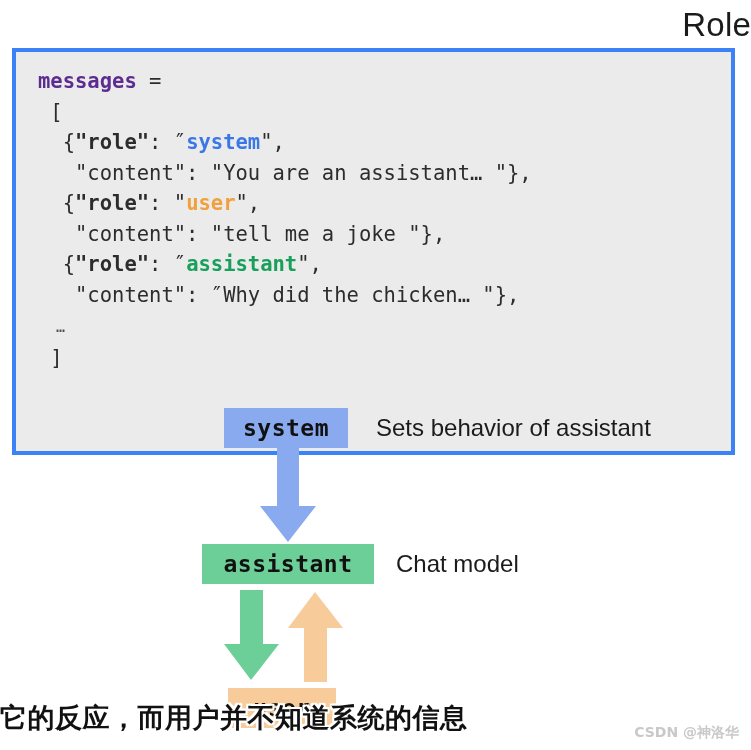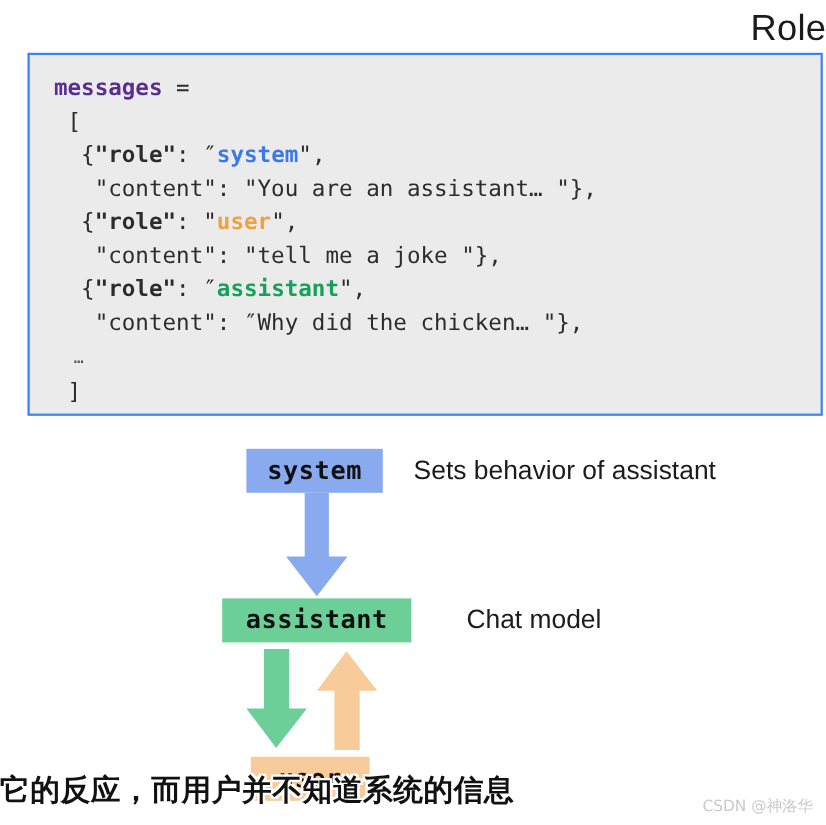--- a/index.html
+++ b/index.html
@@ -21,24 +21,24 @@
     font-size: 33px;
     font-weight: 400;
     color: #1b1b1b;
     letter-spacing: 0.2px;
     line-height: 42px;
   }
 
   
   #code-block {
     position: absolute;
-    left: 25px; top: 48px;
-    width: 723px; height: 330px;
+    left: 12px; top: 48px;
+    width: 723px; height: 407px;
     background: #ebebeb;
-    border: 2px solid #3b82f6;
+    border: 4px solid #3b82f6;
     box-sizing: border-box;
   }
   #code-listing {
     position: absolute;
     left: 22px; top: 14px;
     font-family: "DejaVu Sans Mono", "Liberation Mono", monospace;
     font-size: 20.5px;
     line-height: 30.5px;
     color: #2c2c2c;
     white-space: pre;
@@ -86,21 +86,21 @@
   }
 
   .side-label {
     position: absolute;
     font-family: "Liberation Sans", sans-serif;
     font-size: 24px;
     color: #1b1b1b;
     white-space: nowrap;
   }
   #label-system { left: 376px; top: 36px; }
-  #label-assistant { left: 396px; top: 172px; margin-left: 28px; }
+  #label-assistant { left: 396px; top: 172px; }
 
   .arrow { position: absolute; }
 
   
   #subtitle {
     position: absolute;
     left: 0; right: 0;
     top: 700px;
     font-family: "DejaVu Sans", sans-serif;
     font-size: 27px;
@@ -115,20 +115,21 @@
   }
 
   
   #watermark {
     position: absolute;
     right: 12px; bottom: 8px;
     font-family: "DejaVu Sans", sans-serif;
     font-size: 14px;
     color: #c9c9c9;
     white-space: nowrap;
+    font-weight: bold;
   }
 </style>
 </head>
 <body>
 
 <div id="page-title">Role</div>
 
 <div id="code-block">
   <div id="code-listing"><div class="code-line"><span class="tok-var">messages </span><span class="tok-plain">=</span></div><div class="code-line"><span class="tok-plain"> [</span></div><div class="code-line"><span class="tok-plain">  {</span><span class="tok-key">"role"</span><span class="tok-plain">: ″</span><span class="tok-system">system</span><span class="tok-plain">",</span></div><div class="code-line"><span class="tok-plain">   "content": "You are an assistant… "},</span></div><div class="code-line"><span class="tok-plain">  {</span><span class="tok-key">"role"</span><span class="tok-plain">: "</span><span class="tok-user">user</span><span class="tok-plain">",</span></div><div class="code-line"><span class="tok-plain">   "content": "tell me a joke "},</span></div><div class="code-line"><span class="tok-plain">  {</span><span class="tok-key">"role"</span><span class="tok-plain">: ″</span><span class="tok-assist">assistant</span><span class="tok-plain">",</span></div><div class="code-line"><span class="tok-plain">   "content": ″Why did the chicken… "},</span></div><div class="code-line"><span class="tok-dots">  …</span></div><div class="code-line"><span class="tok-plain"> ]</span></div></div>
 </div>

